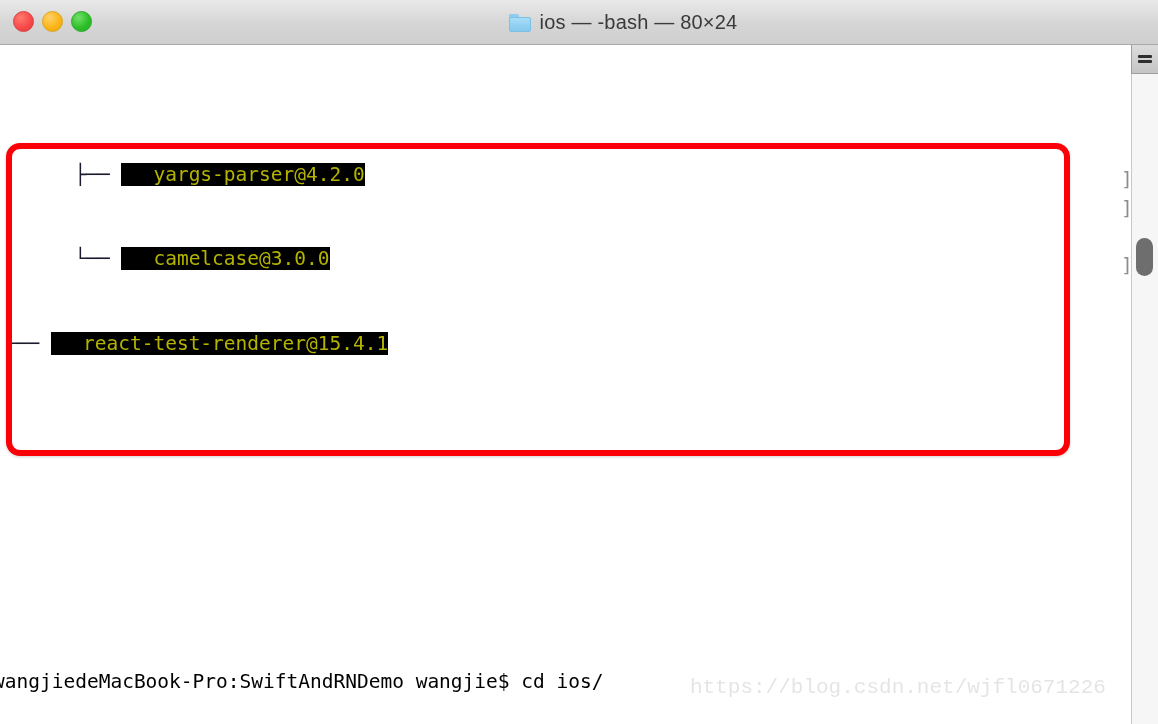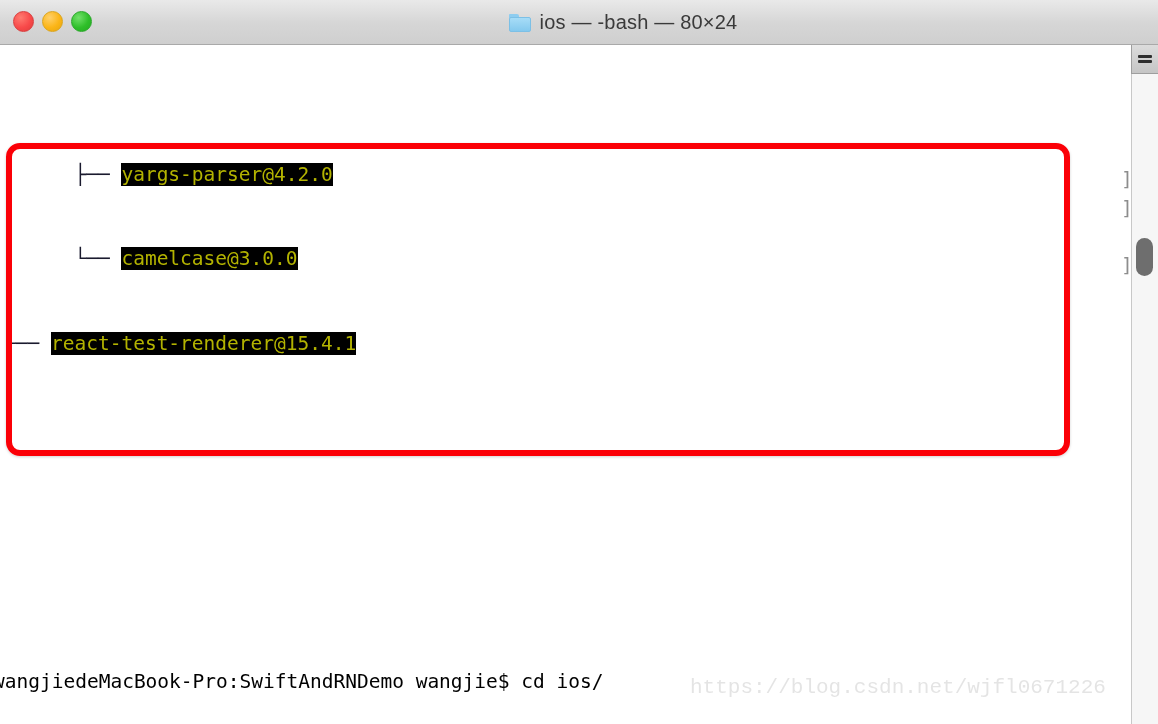--- a/index.html
+++ b/index.html
@@ -104,21 +104,21 @@
     top: 3px;
     width: 1240px;
     font-family: "DejaVu Sans Mono", "Liberation Mono", monospace;
     font-size: 19.5px;
     line-height: 28.2px;
     color: #000000;
     white-space: pre;
     letter-spacing: 0px;
   }
   .line { height: 28.2px; white-space: pre; }
-  .sel { background: #000000; color: #b3b300; }
+  .sel { background: #000000; color: #b3b300; padding-left: 32px; }
   .black { color: #000000; }
   .tree { color: #1a1a2e; }
 
   
   .shift { margin-left: -11px; }
 
   
   .redbox {
     position: absolute;
     left: 6px;

